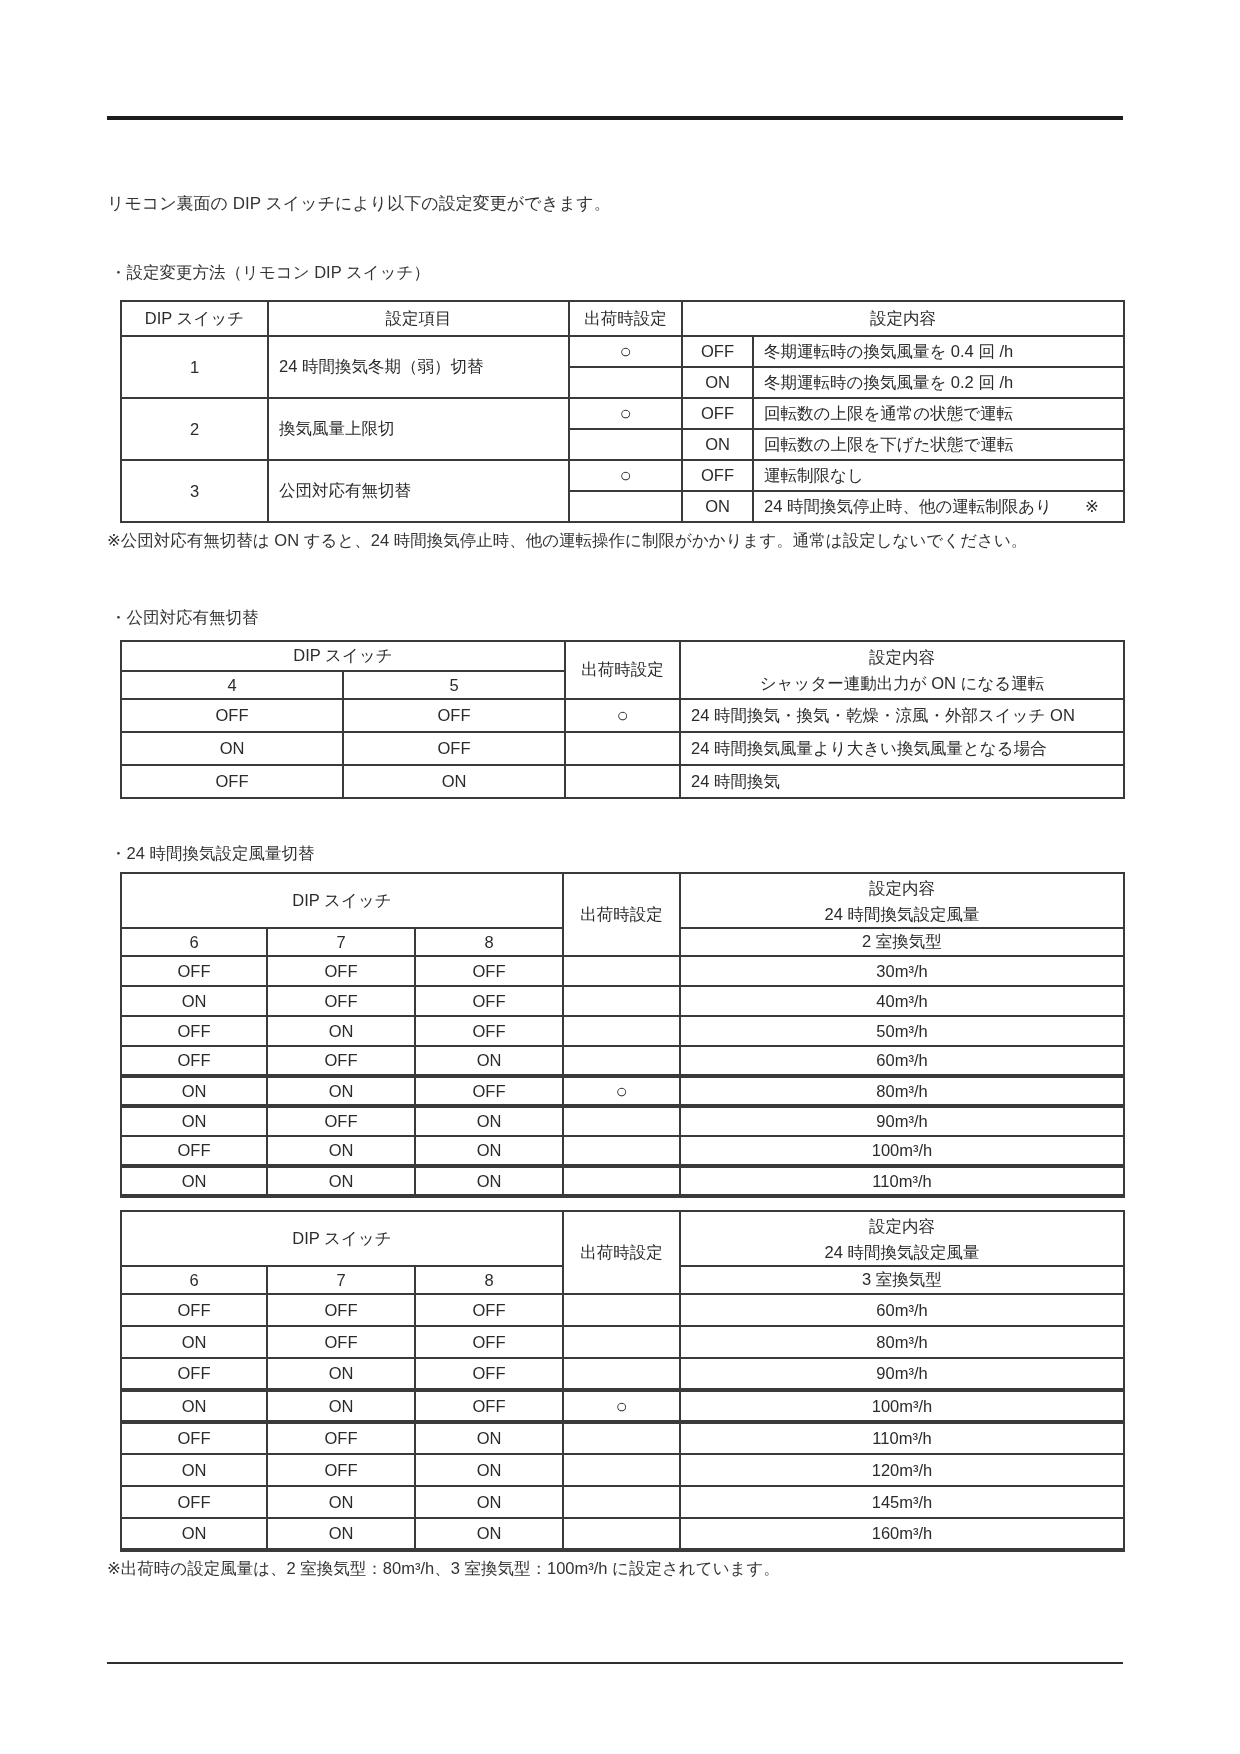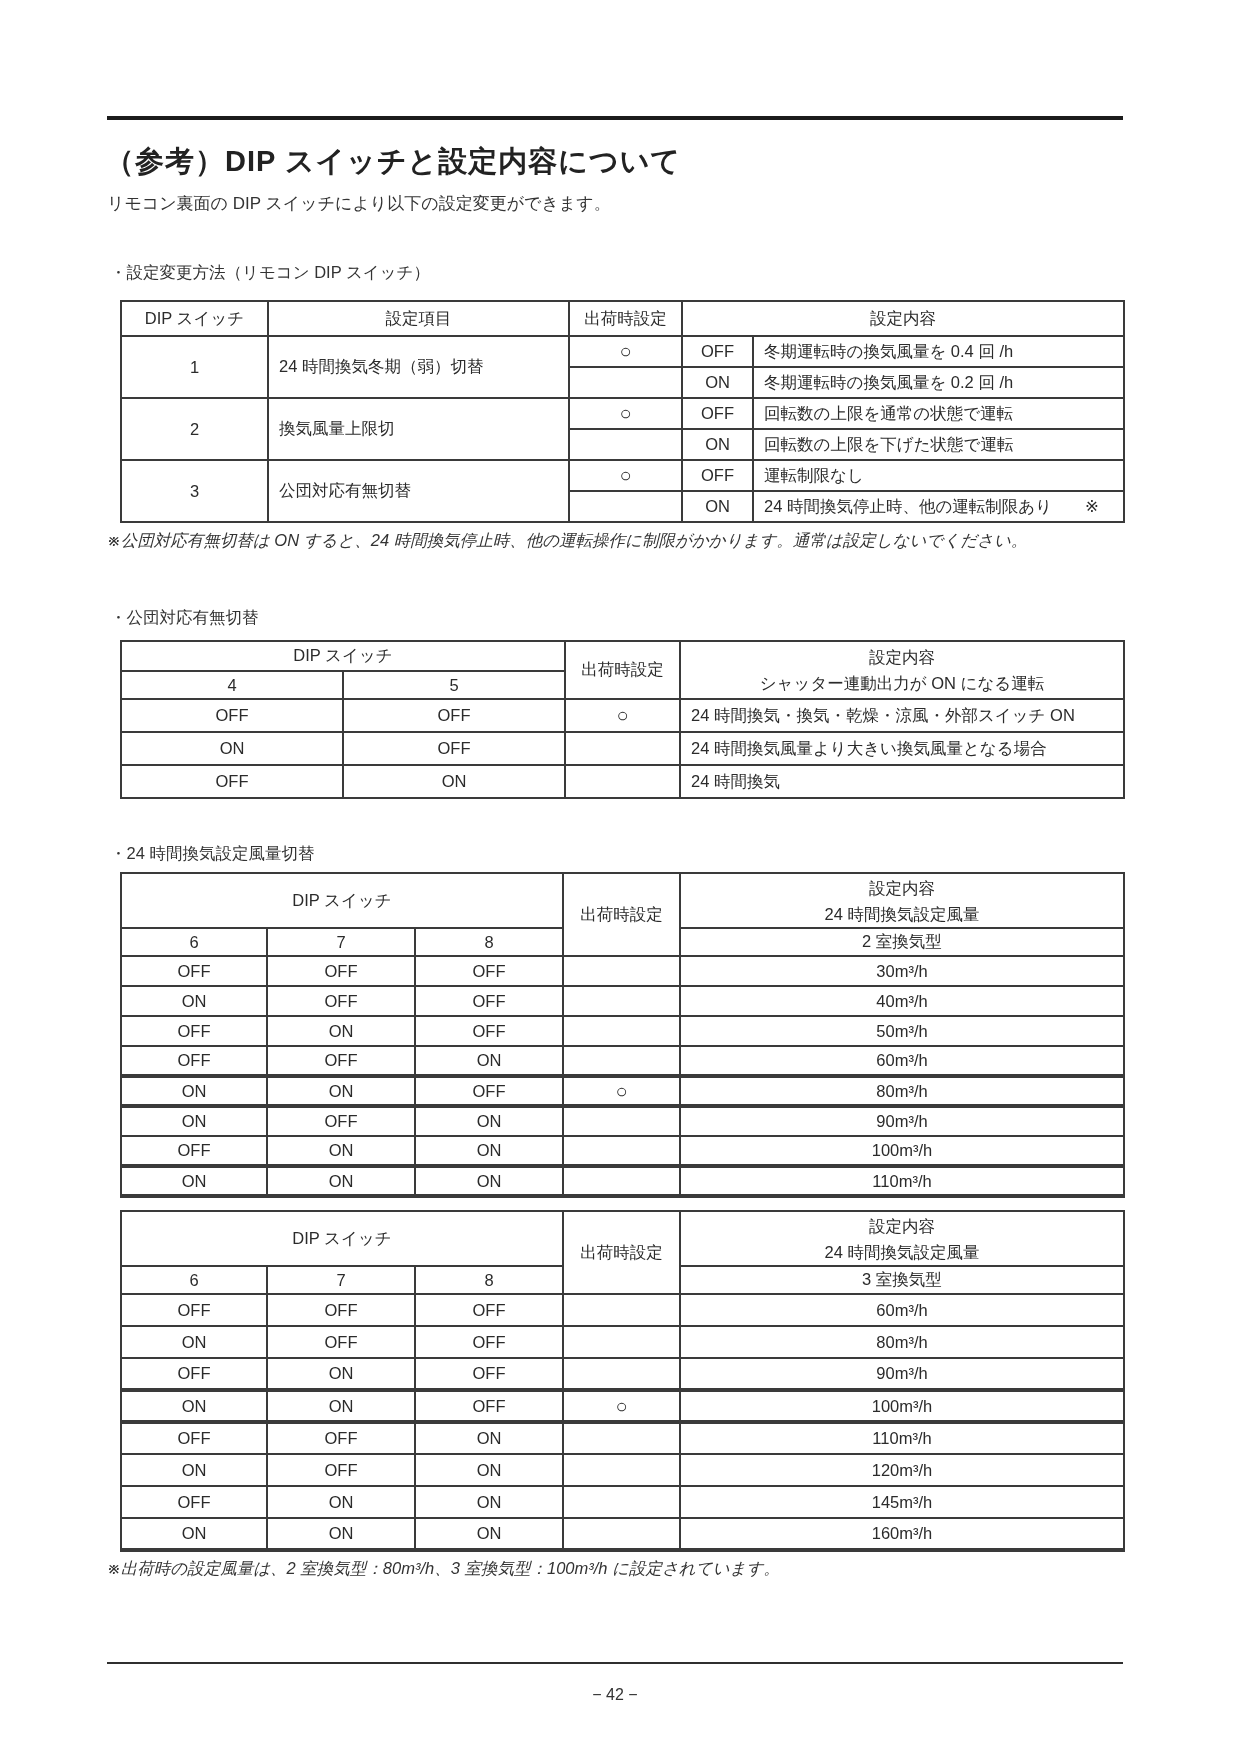--- a/index.html
+++ b/index.html
@@ -7,21 +7,21 @@
     position:relative;width:1240px;height:1754px;margin:0 auto;background:#ffffff;
     font-family:"Liberation Sans","DejaVu Sans",sans-serif;color:#2b2b2b;
   }
   .top-rule{position:absolute;left:107px;top:116px;width:1016px;height:4px;background:#1c1c1c;}
   .title{position:absolute;left:105px;top:142px;margin:0;font-size:29px;font-weight:700;letter-spacing:1px;color:#222;}
   .subtitle{position:absolute;left:107px;top:192px;margin:0;font-size:17px;color:#333;}
   .sec-label{position:absolute;margin:0;font-size:16.5px;color:#333;}
   #lbl1{left:110px;top:262px;text-align:right;}
   #lbl2{left:110px;top:607px;}
   #lbl3{left:110px;top:843px;}
-  .note{position:absolute;margin:0;font-size:16.5px;line-height:25px;color:#333;font-style:italic;}
+  .note{position:absolute;margin:0;font-size:16.5px;line-height:25px;color:#333;}
   #note1{left:107px;top:528px;width:920px;padding-left:17px;text-indent:-17px;}
   #note2{left:107px;top:1556px;width:1020px;}
   .t{position:absolute;border-collapse:collapse;table-layout:fixed;font-size:16.5px;color:#2b2b2b;}
   .t th,.t td{
     border:2px solid #3a3a3a;font-weight:normal;text-align:center;vertical-align:middle;
     padding:0 6px;overflow:hidden;white-space:nowrap;
   }
   .t .lft{text-align:left;padding-left:10px;}
   .t td.mk{font-size:20px;}
   .two div{line-height:26px;}
@@ -43,21 +43,20 @@
   .t3 tr.last td,.t4 tr.last td{border-bottom-width:4px;}
   .bottom-rule{position:absolute;left:107px;top:1662px;width:1016px;height:2px;background:#2f2f2f;}
   .page-num{position:absolute;left:107px;top:1686px;width:1016px;text-align:center;font-size:16px;color:#333;}
 </style>
 </head>
 <body>
 
 <div class="page">
 
   <div class="top-rule"></div>
-  <h1 class="title">（参考）DIP スイッチと設定内容について</h1>
   <p class="subtitle">リモコン裏面の DIP スイッチにより以下の設定変更ができます。</p>
 
   <p class="sec-label" id="lbl1">・設定変更方法（リモコン DIP スイッチ）</p>
 
   <table class="t t1">
     <colgroup>
         <col style="width:147px">
         <col style="width:301px">
         <col style="width:113px">
         <col style="width:71px">
@@ -316,15 +315,14 @@
       <td>ON</td>
       <td class="mk"></td>
       <td>160m³/h</td>
     </tr>
   </tbody>
     </table>
 
   <p class="note" id="note2">※出荷時の設定風量は、2 室換気型：80m³/h、3 室換気型：100m³/h に設定されています。</p>
 
   <div class="bottom-rule"></div>
-  <div class="page-num">− 42 −</div>
 
 </div>
 
 </body></html>

